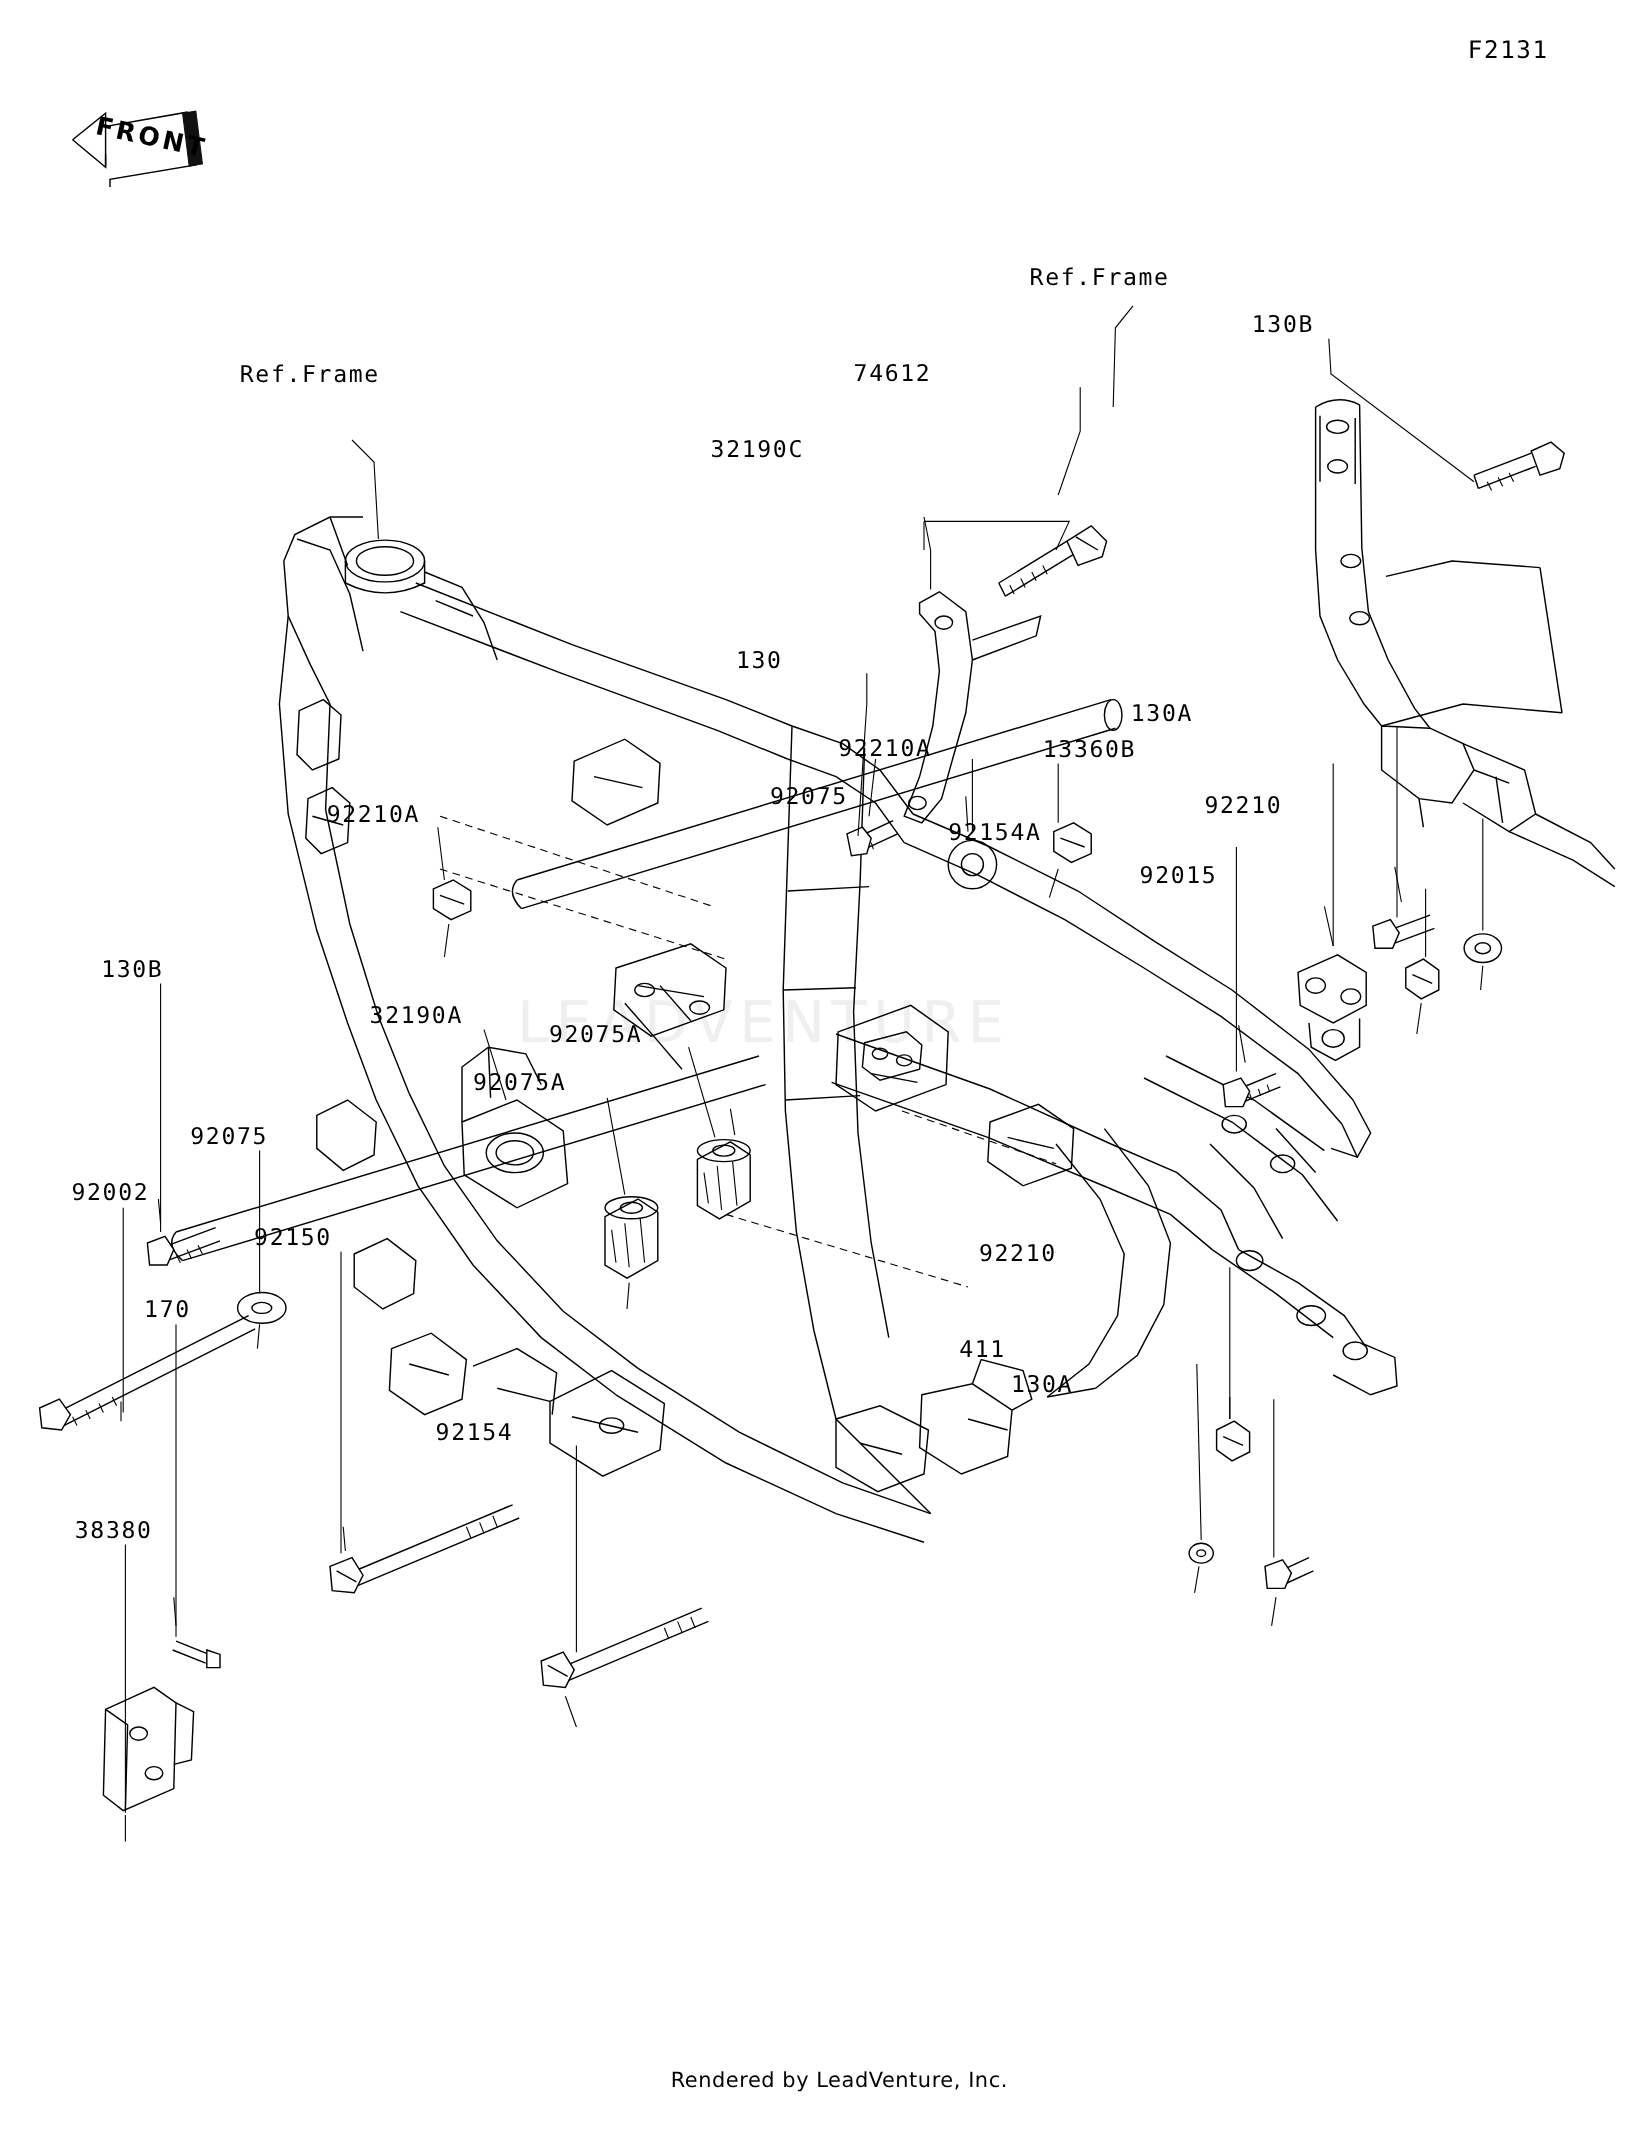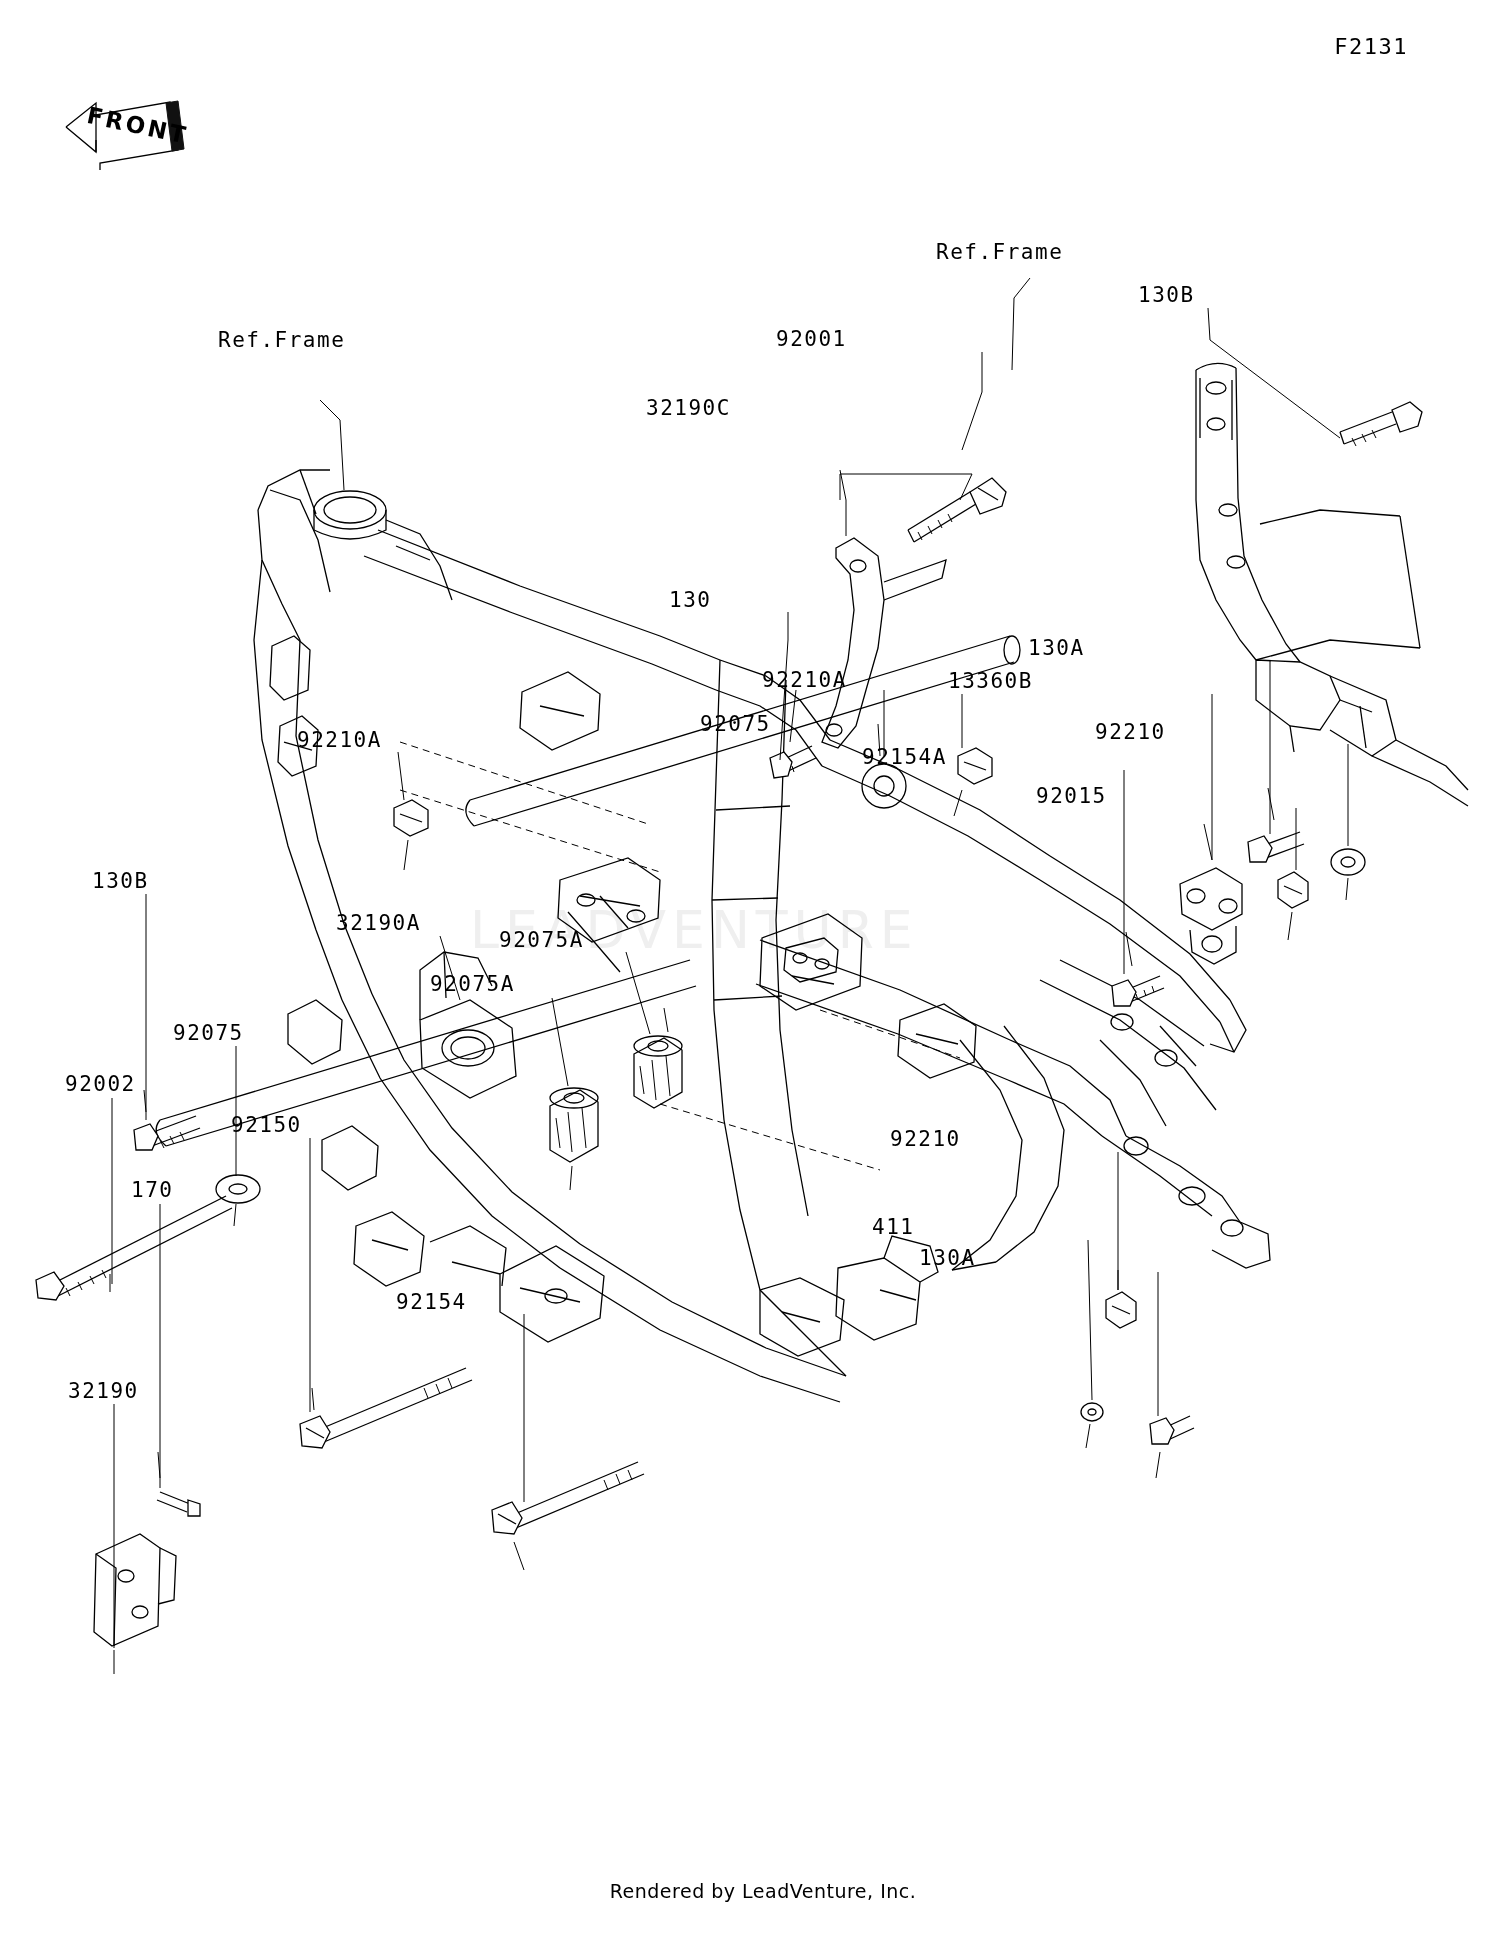--- a/index.html
+++ b/index.html
@@ -459,21 +459,21 @@
       <path class="ln-thin" d="M1158 1272 L1158 1416"></path>
       <path class="ln-thin" d="M160 1204 L160 1488"></path>
       <path class="ln-thin" d="M524 1314 L524 1502"></path>
       <path class="ln-thin" d="M114 1404 L114 1648"></path>
     </g>
   </svg>
 
   <div class="label" style="left:218px; top:328px;">Ref.Frame</div>
   <div class="label" style="left:936px; top:240px;">Ref.Frame</div>
 
-  <div class="label" style="left:776px; top:327px;">92001</div>
+  <div class="label" style="left:776px; top:327px;">74612</div>
   <div class="label" style="left:646px; top:396px;">32190C</div>
   <div class="label" style="left:1138px; top:283px;">130B</div>
   <div class="label" style="left:621px; top:588px;margin-left:48px;">130</div>
   <div class="label" style="left:762px; top:668px;">92210A</div>
   <div class="label" style="left:700px; top:712px;">92075</div>
   <div class="label" style="left:297px; top:728px;">92210A</div>
   <div class="label" style="left:948px; top:669px;">13360B</div>
   <div class="label" style="left:1028px; top:636px;">130A</div>
   <div class="label" style="left:1095px; top:720px;">92210</div>
   <div class="label" style="left:1036px; top:784px;">92015</div>
@@ -483,16 +483,16 @@
   <div class="label" style="left:499px; top:928px;">92075A</div>
   <div class="label" style="left:430px; top:972px;">92075A</div>
   <div class="label" style="left:173px; top:1021px;">92075</div>
   <div class="label" style="left:65px; top:1072px;">92002</div>
   <div class="label" style="left:231px; top:1113px;">92150</div>
   <div class="label" style="left:890px; top:1127px;">92210</div>
   <div class="label" style="left:872px; top:1215px;">411</div>
   <div class="label" style="left:919px; top:1246px;">130A</div>
   <div class="label" style="left:131px; top:1178px;">170</div>
   <div class="label" style="left:396px; top:1290px;">92154</div>
-  <div class="label" style="left:68px; top:1379px;">32190</div>
+  <div class="label" style="left:68px; top:1379px;">38380</div>
 
   <div id="footer-credit">Rendered by LeadVenture, Inc.</div>
 </div>
 
 </body></html>

